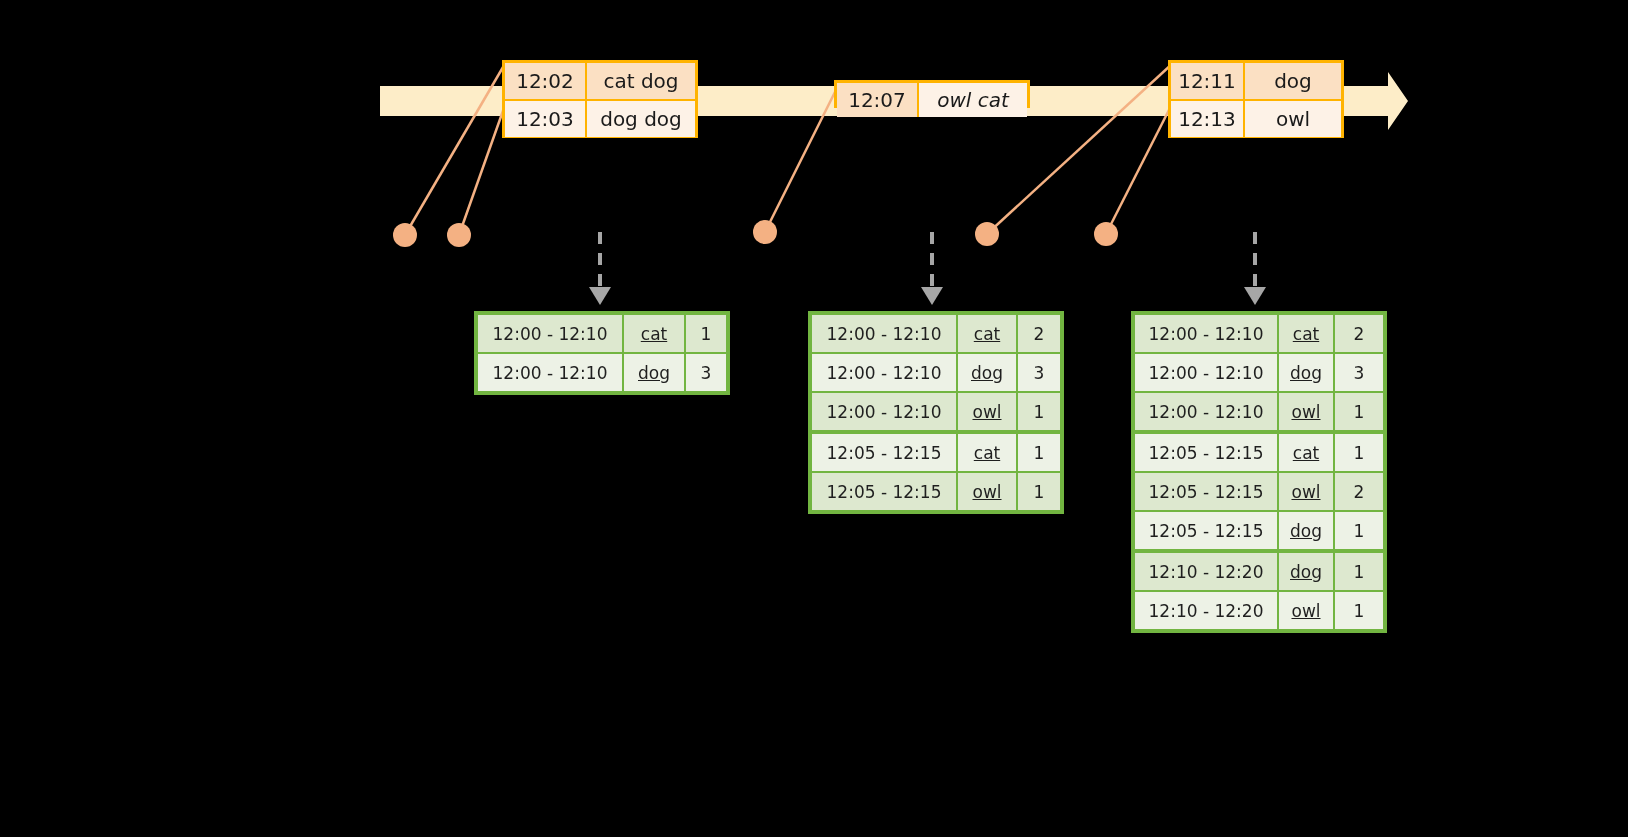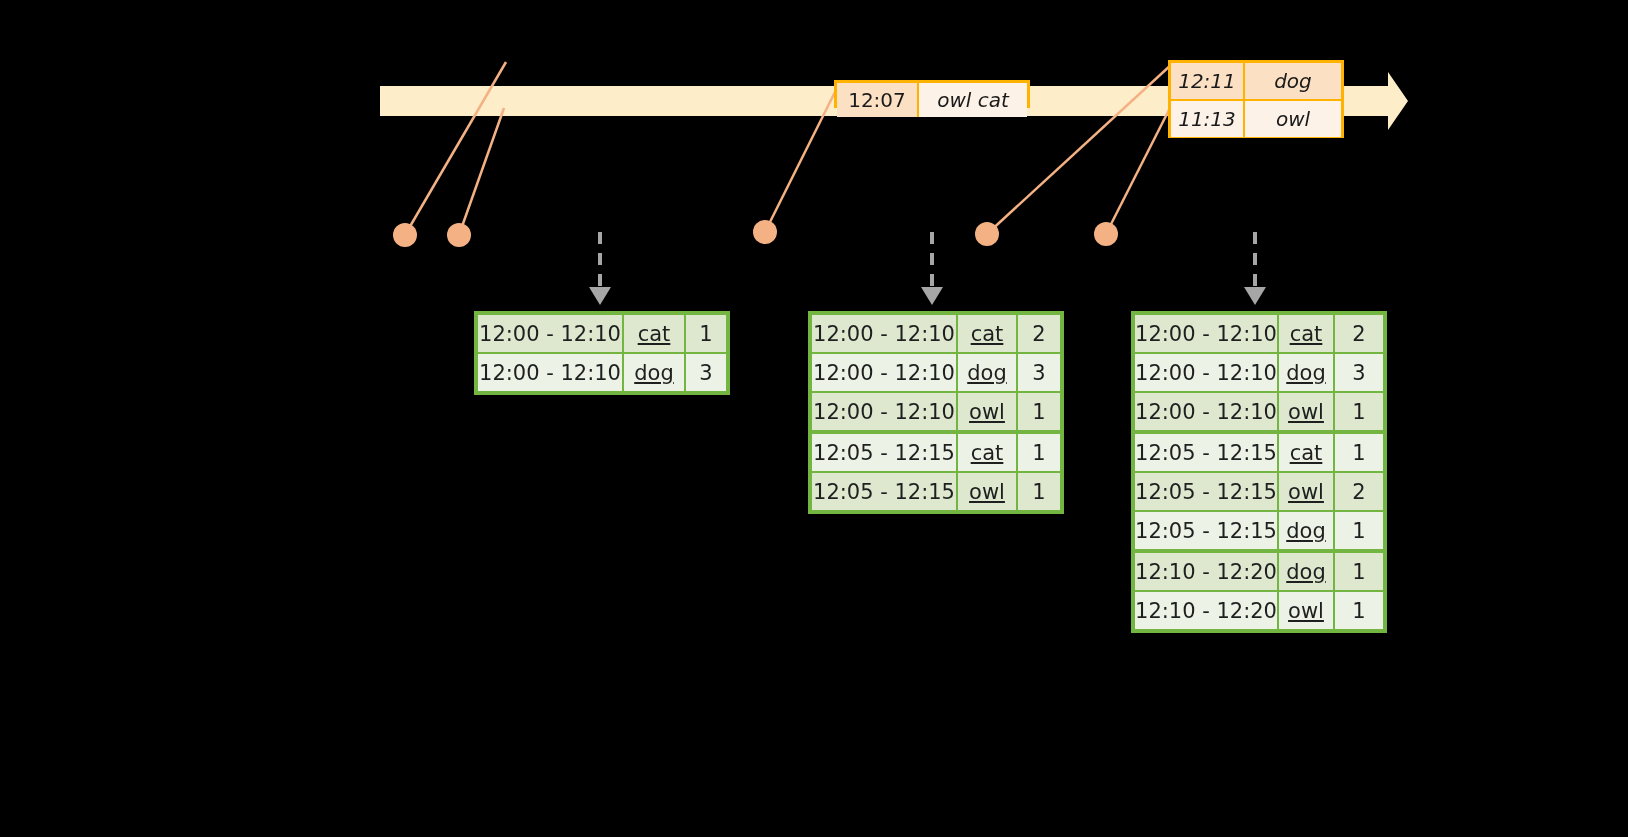--- a/index.html
+++ b/index.html
@@ -32,30 +32,30 @@
   #event-box-1 .ev-time{width:82px;}
   #event-box-1 .ev-words{width:108px;}
 
   
   #event-box-2{left:834px;top:80px;width:196px;height:28px;}
   #event-box-2 .event-row{height:34px;}
   #event-box-2 .ev-time{width:82px;}
   #event-box-2 .ev-words{width:108px;font-style:italic;}
 
   
-  #event-box-3{left:1168px;top:60px;width:176px;height:78px;font-style:italic;}
+  #event-box-3{left:1168px;top:60px;width:176px;height:78px;}
   #event-box-3 .event-row{height:36px;}
   #event-box-3 .ev-time{width:74px;}
   #event-box-3 .ev-words{width:96px;}
 
   
   .result-table{position:absolute;border:4px solid #72b541;box-sizing:border-box;}
   .rt-row{display:flex;align-items:stretch;height:37px;}
   .rt-cell{display:flex;align-items:center;justify-content:center;
-    font-size:21px;color:#1f1f1f;box-sizing:border-box;white-space:nowrap;
+    font-size:17px;color:#1f1f1f;box-sizing:border-box;white-space:nowrap;
     border-right:2px solid #72b541;}
   .rt-cell:last-child{border-right:none;}
   .rt-row{border-bottom:2px solid #72b541;}
   .rt-row:last-child{border-bottom:none;}
   .rt-row.groupend{border-bottom:4px solid #72b541;}
   .rt-win{width:140px;}
   .rt-key{width:62px;text-decoration:underline;}
   .rt-cnt{width:42px;}
   .rowshade-a{background:#dde8cf;}
   .rowshade-b{background:#edf2e6;}
@@ -101,35 +101,45 @@
     <g id="dashed-arrows">
         <line x1="600" y1="232" x2="600" y2="289" stroke="#a6a6a6" stroke-width="4" stroke-dasharray="12 9"></line>
         <path d="M589 287 L611 287 L600 305 Z" fill="#a6a6a6"></path>
         <line x1="932" y1="232" x2="932" y2="289" stroke="#a6a6a6" stroke-width="4" stroke-dasharray="12 9"></line>
         <path d="M921 287 L943 287 L932 305 Z" fill="#a6a6a6"></path>
         <line x1="1255" y1="232" x2="1255" y2="289" stroke="#a6a6a6" stroke-width="4" stroke-dasharray="12 9"></line>
         <path d="M1244 287 L1266 287 L1255 305 Z" fill="#a6a6a6"></path>
       </g>
   </svg>
 
+  <div class="event-box" id="event-box-1">
+    <div class="event-row">
+      <div class="ev-time shade-a">12:02</div>
+      <div class="ev-words shade-a">cat dog</div>
+    </div>
+    <div class="event-row">
+      <div class="ev-time shade-b">12:03</div>
+      <div class="ev-words shade-b">dog dog</div>
+    </div>
+  </div>
 
   <div class="event-box" id="event-box-2">
     <div class="event-row">
       <div class="ev-time shade-a">12:07</div>
       <div class="ev-words shade-b">owl cat</div>
     </div>
   </div>
 
   <div class="event-box" id="event-box-3">
     <div class="event-row">
       <div class="ev-time shade-a">12:11</div>
       <div class="ev-words shade-a">dog</div>
     </div>
     <div class="event-row">
-      <div class="ev-time shade-b">11:13</div>
+      <div class="ev-time shade-b">12:13</div>
       <div class="ev-words shade-b">owl</div>
     </div>
   </div>
 
   <div class="result-table" id="result-table-1">
       <div class="rt-row">
         <div class="rt-cell rt-win rowshade-a">12:00 - 12:10</div>
         <div class="rt-cell rt-key rowshade-a">cat</div>
         <div class="rt-cell rt-cnt rowshade-a">1</div>
       </div>

